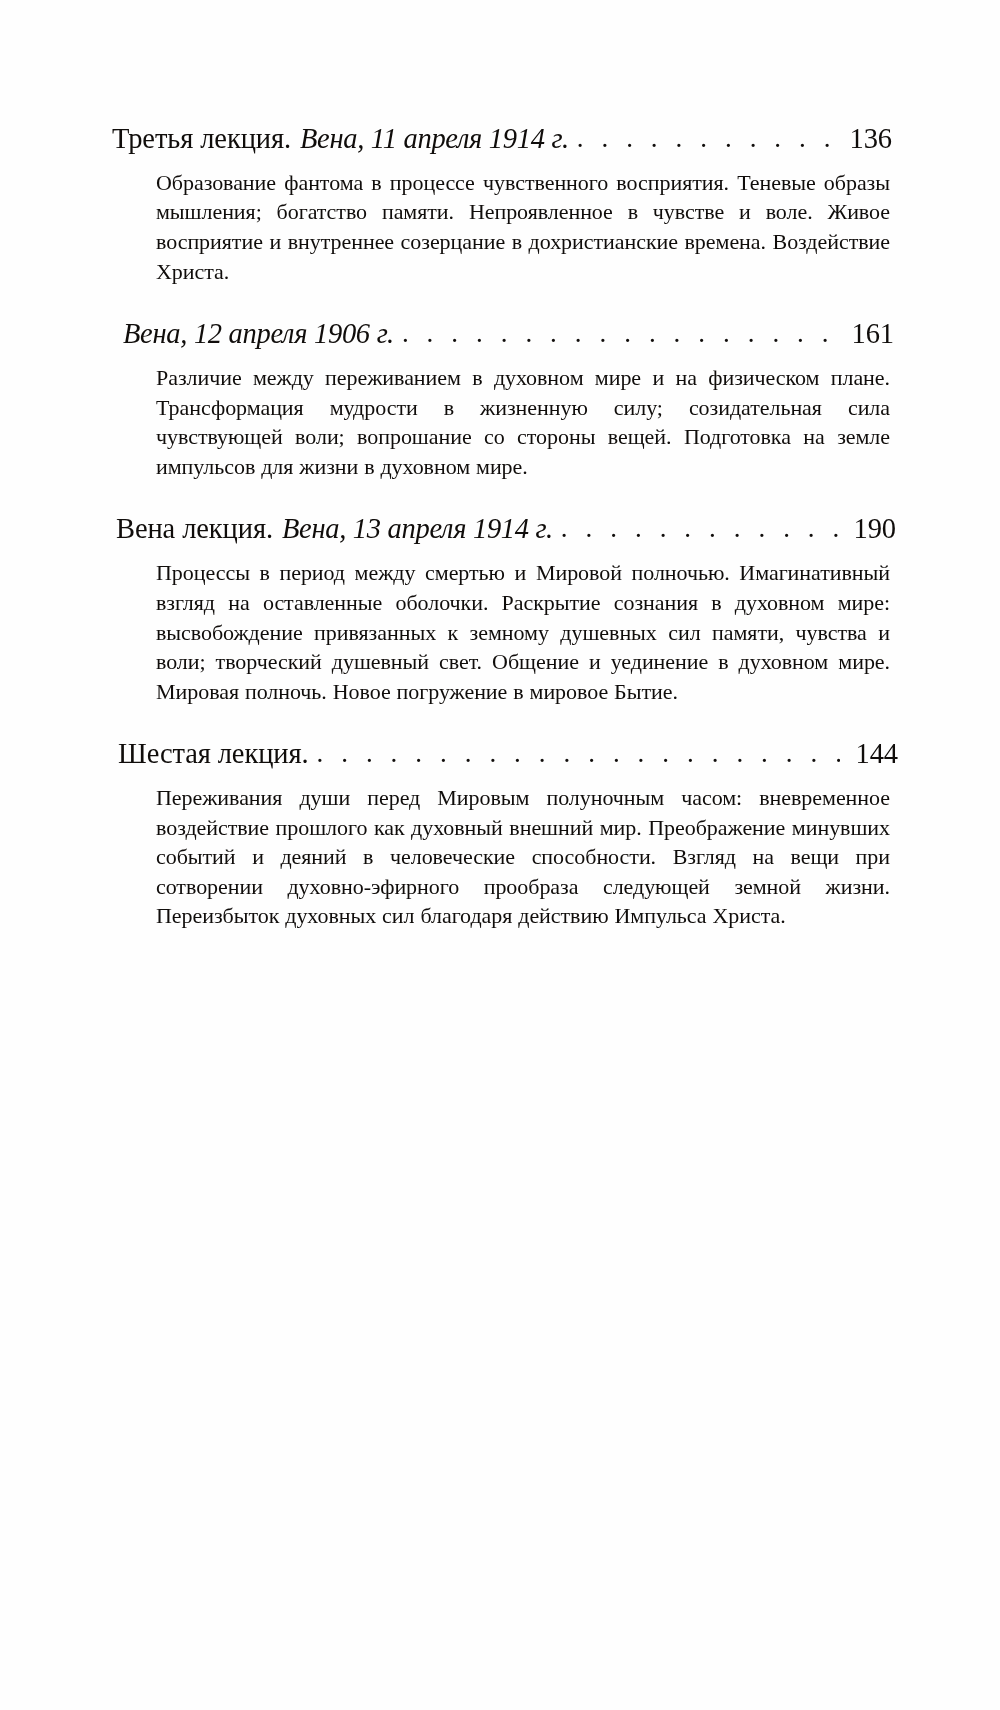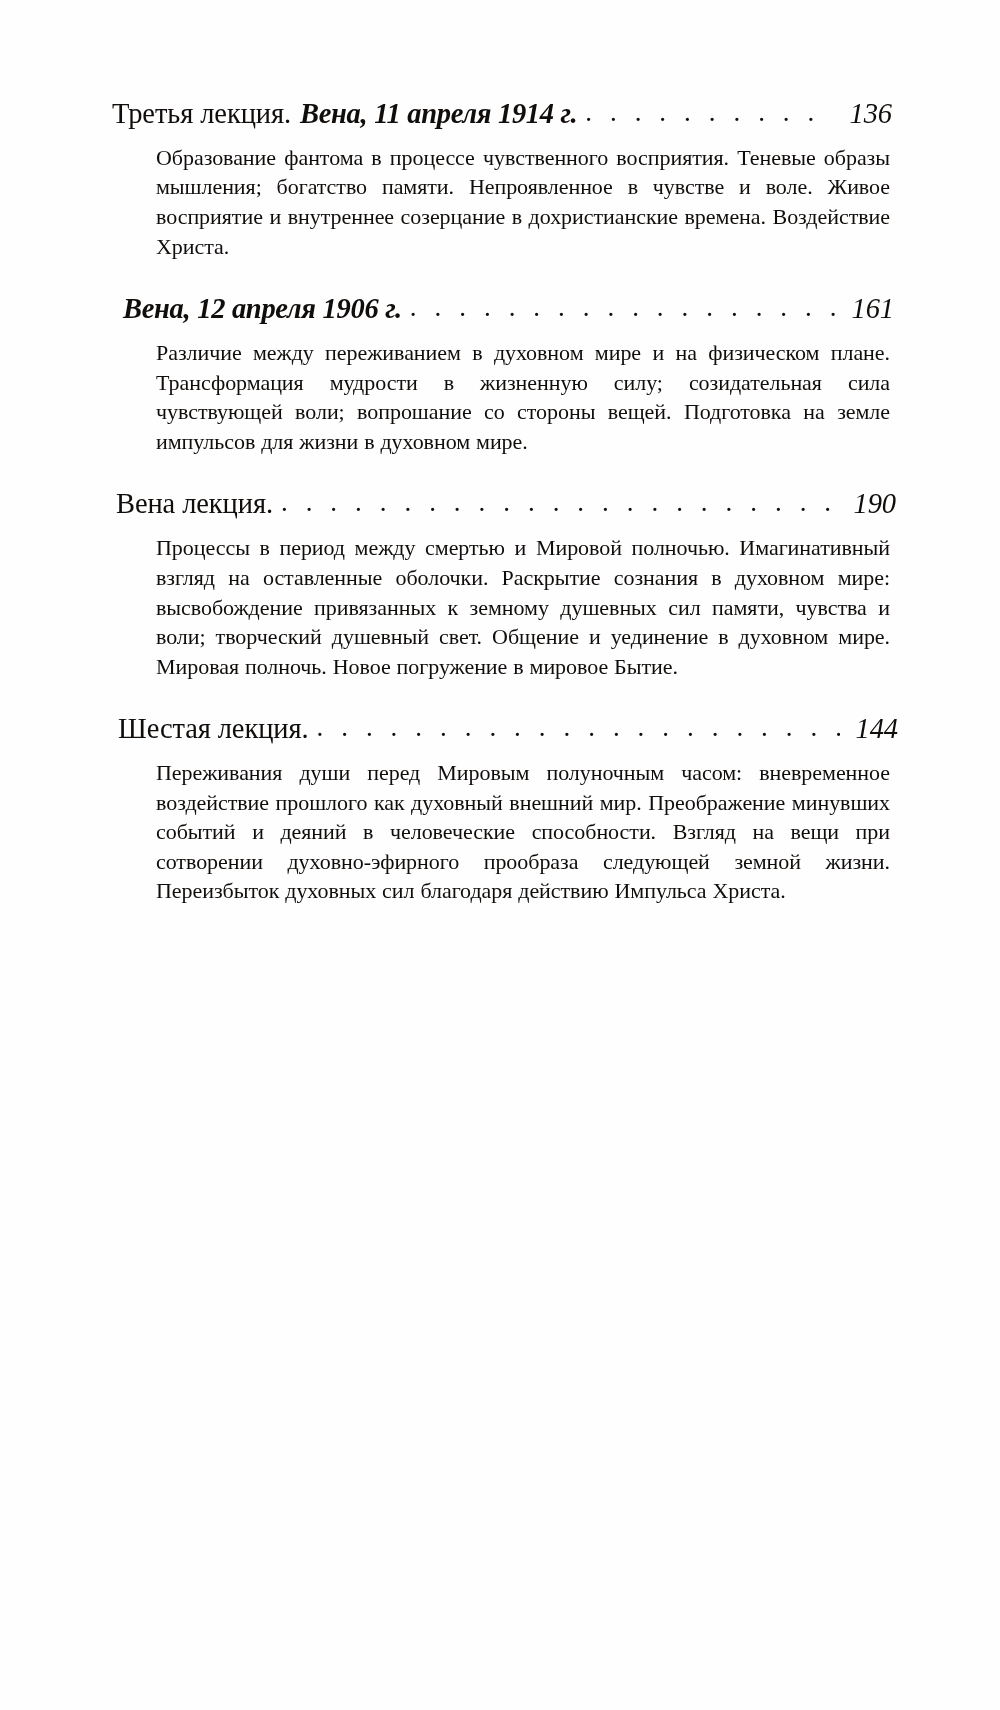--- a/index.html
+++ b/index.html
@@ -34,34 +34,35 @@
   }
 
   
   .entry {
     margin-bottom: 26px;
   }
 
   
   .entry-head {
     display: flex;
-    align-items: flex-start;
+    align-items: center;
     width: 100%;
     font-size: 28.5px;
     line-height: 1.26;
     letter-spacing: -0.1px;
     white-space: nowrap;
+    margin-top: 25px;
   }
   .head-title {
     font-weight: 400;
     flex: 0 0 auto;
   }
   .head-date {
     font-style: italic;
-    font-weight: 700;
+    font-weight: 400;
     flex: 0 0 auto;
     padding-left: 9px;
     letter-spacing: -0.3px;
   }
   .leader {
     flex: 1 1 auto;
     overflow: hidden;
     white-space: nowrap;
     margin: 0 4px 0 8px;
     letter-spacing: 5.6px;
@@ -70,21 +71,20 @@
     top: -1px;
   }
   .leader::before {
     content: ". . . . . . . . . . . . . . . . . . . . . . . . . . . . . . . . . . . . . . . . . .";
   }
   .head-page {
     flex: 0 0 auto;
     text-align: right;
     min-width: 54px;
     font-size: 28.5px;
-    font-style: italic;
   }
 
   
   .entry-desc {
     margin: 11px 0 0 0;
     padding-left: 46px;
     padding-right: 2px;
     font-size: 22px;
     line-height: 1.345;
     text-align: justify;
@@ -130,20 +130,21 @@
         <span class="head-date">Вена, 12 апреля 1906 г.</span>
         <span class="leader"></span>
         <span class="head-page">161</span>
       </div>
       <p class="entry-desc">Различие между переживанием в духовном мире и на физическом плане. Трансформация мудрости в жизненную силу; созидательная сила чувствующей воли; вопрошание со стороны вещей. Подготовка на земле импульсов для жизни в духовном мире.</p>
     </div>
 
     <div class="entry e3">
       <div class="entry-head">
         <span class="head-title">Вена лекция.</span>
+        <span class="head-date">Вена, 13 апреля 1914 г.</span>
         <span class="leader"></span>
         <span class="head-page">190</span>
       </div>
       <p class="entry-desc">Процессы в период между смертью и Мировой полночью. Имагинативный взгляд на оставленные оболочки. Раскрытие сознания в духовном мире: высвобождение привязанных к земному душевных сил памяти, чувства и воли; творческий душевный свет. Общение и уединение в духовном мире. Мировая полночь. Новое погружение в мировое Бытие.</p>
     </div>
 
     <div class="entry e4">
       <div class="entry-head">
         <span class="head-title">Шестая лекция.</span>
         <span class="leader"></span>

